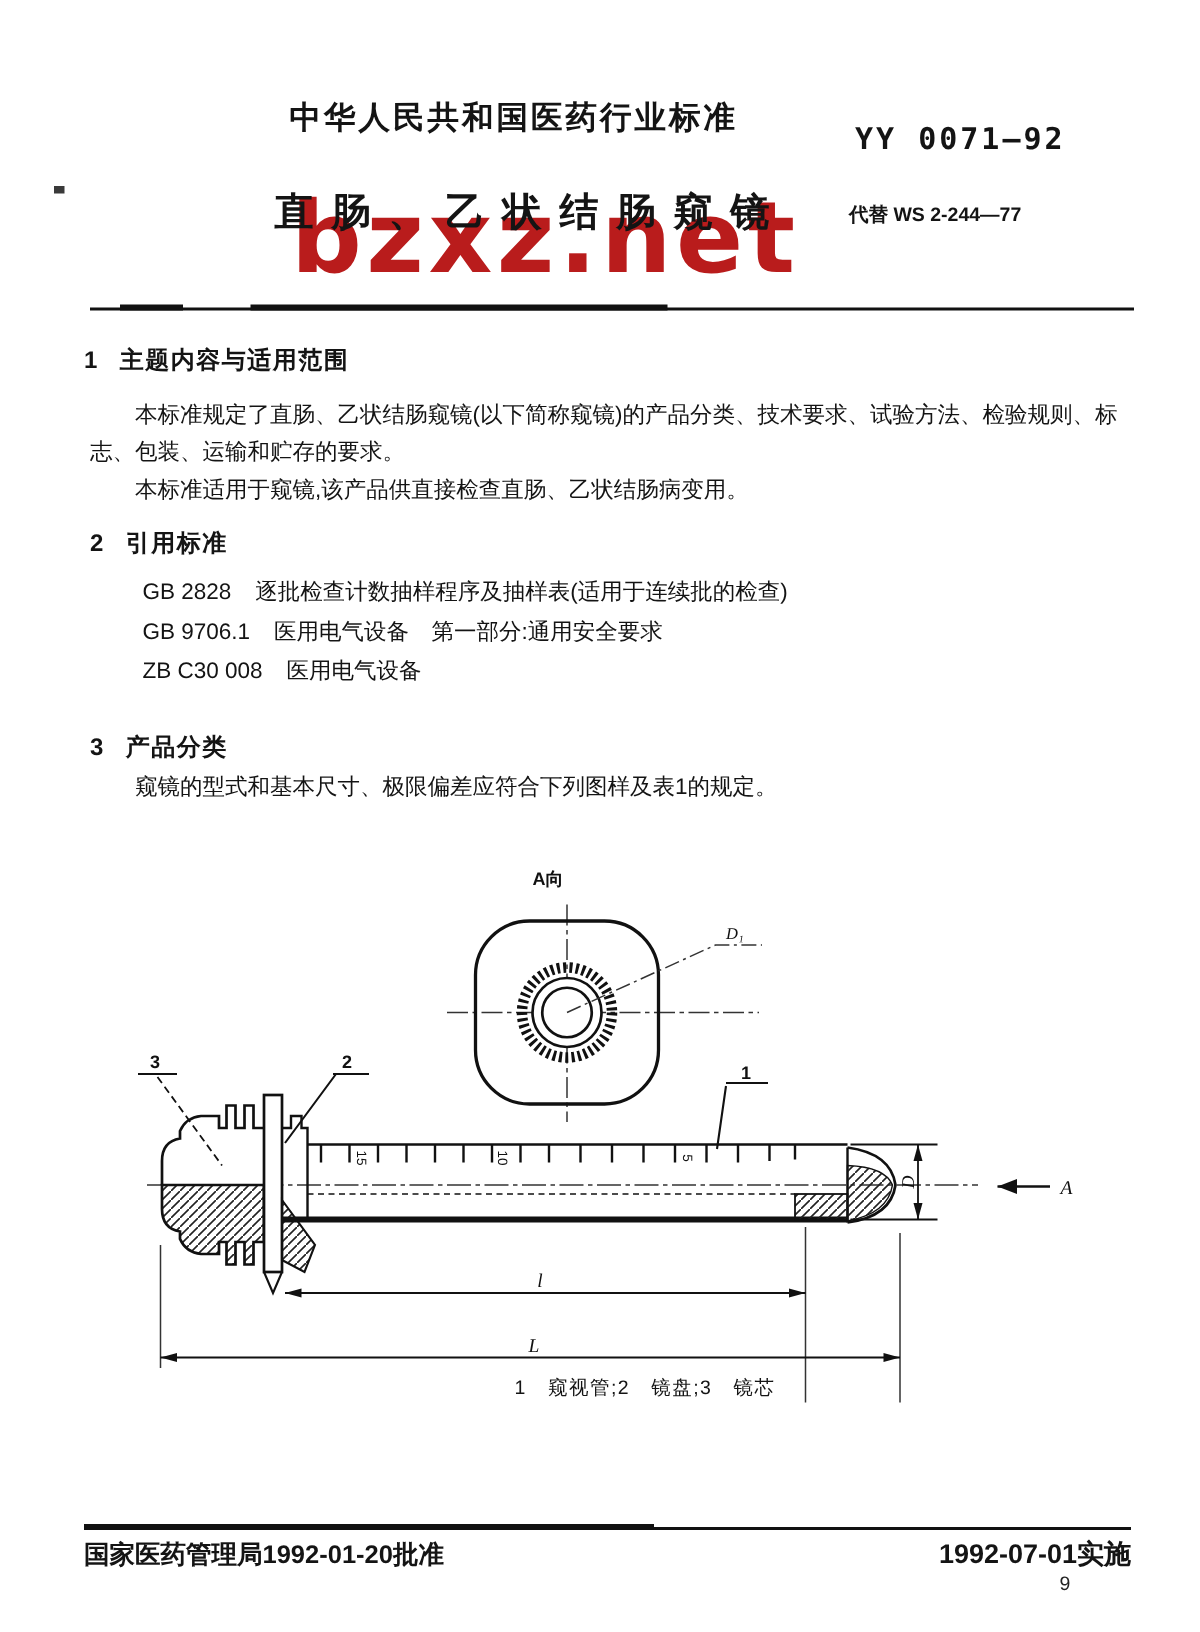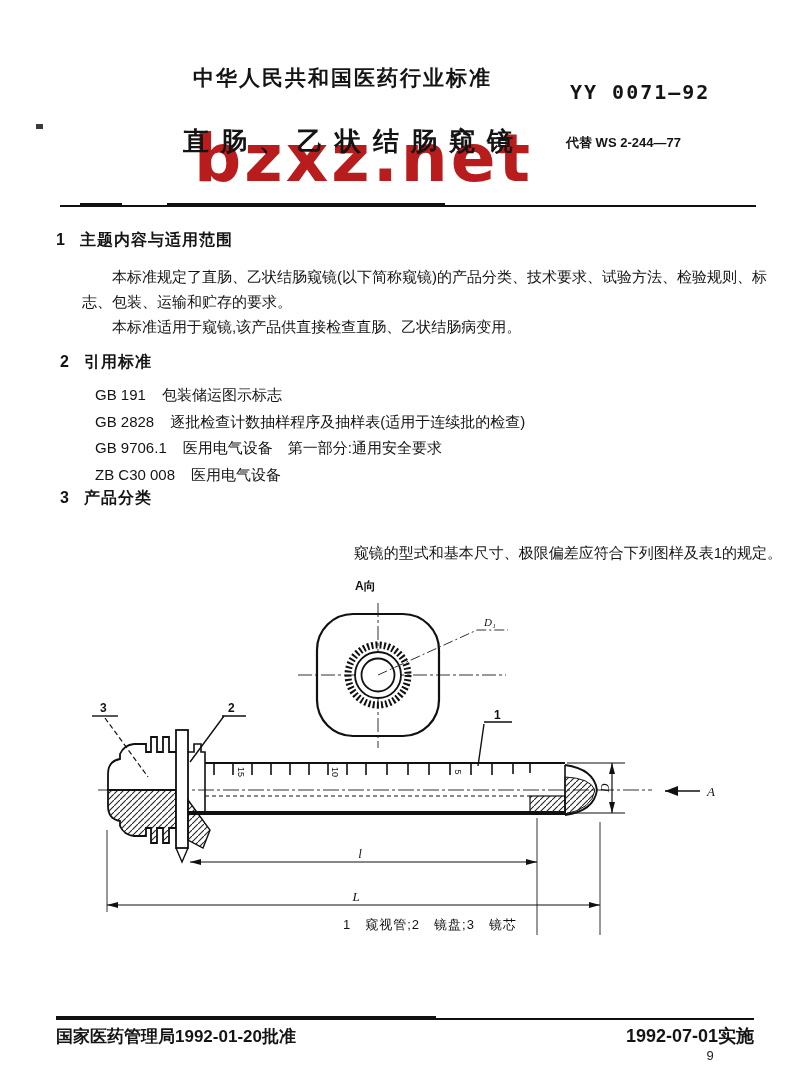--- a/index.html
+++ b/index.html
@@ -11,21 +11,21 @@
   .abs{position:absolute;}
   .hdr-line1{left:193px;top:64px;font-size:21px;font-weight:bold;letter-spacing:2px;}
   .std-no{left:570px;top:80px;font-size:20px;font-weight:bold;letter-spacing:2px;font-family:"DejaVu Sans Mono","Liberation Mono",monospace;}
   .doc-title{left:183px;top:124px;font-size:26px;font-weight:bold;letter-spacing:12px;}
   .replaces{left:566px;top:134px;font-size:13px;font-weight:bold;}
   .watermark{left:194px;top:120px;font-size:66px;font-weight:bold;color:#b91c1c;letter-spacing:3px;font-family:"DejaVu Sans","Liberation Sans",sans-serif;}
   .speck{left:36px;top:124px;width:7px;height:5px;background:#3a3a3a;}
   .rule{background:#111;}
   .sec-h{font-size:16px;font-weight:bold;letter-spacing:1px;}
   .sec-h .num{margin-right:14px;}
-  .body-text{font-size:15px;line-height:25px;width:700px;margin-left:22px;}
+  .body-text{font-size:15px;line-height:25px;width:700px;}
   .body-text p{margin:0;text-indent:2em;}
   .refs{font-size:15px;line-height:26.5px;}
   .refs .code{margin-right:16px;}
   .caption{font-size:13px;letter-spacing:1px;text-align:center;width:740px;}
   .foot-approved{left:56px;top:1025px;font-size:17px;font-weight:bold;}
   .foot-impl{left:550px;top:1024px;width:204px;text-align:right;font-size:18px;font-weight:bold;}
   .pageno{left:698px;top:1048px;width:24px;text-align:center;font-size:13px;color:#222;}
   svg text{font-family:"Liberation Sans",sans-serif;fill:#111;}
   svg .ital{font-family:"Liberation Serif",serif;font-style:italic;}
 </style>
@@ -51,30 +51,29 @@
   </div>
   <div class="abs body-text" style="left:60px;top:264px;">
     <p>本标准规定了直肠、乙状结肠窥镜(以下简称窥镜)的产品分类、技术要求、试验方法、检验规则、标志、包装、运输和贮存的要求。</p>
     <p>本标准适用于窥镜,该产品供直接检查直肠、乙状结肠病变用。</p>
   </div>
 
   <div class="abs sec-h" style="left:60px;top:352px;">
     <span class="num">2</span><span>引用标准</span>
   </div>
   <div class="abs refs" style="left:95px;top:382px;">
-    <div><span class="code">GB 191</span><span>包装储运图示标志</span></div>
     <div><span class="code">GB 2828</span><span>逐批检查计数抽样程序及抽样表(适用于连续批的检查)</span></div>
     <div><span class="code">GB 9706.1</span><span>医用电气设备　第一部分:通用安全要求</span></div>
     <div><span class="code">ZB C30 008</span><span>医用电气设备</span></div>
   </div>
 
   <div class="abs sec-h" style="left:60px;top:488px;">
     <span class="num">3</span><span>产品分类</span>
   </div>
-  <div class="abs body-text" style="left:60px;top:540px;text-align:right;">
+  <div class="abs body-text" style="left:60px;top:512px;">
     <p>窥镜的型式和基本尺寸、极限偏差应符合下列图样及表1的规定。</p>
   </div>
 
   <svg class="abs" style="left:60px;top:572px;" width="700" height="410" viewBox="0 0 700 410">
     <defs>
       <pattern id="hatch" patternUnits="userSpaceOnUse" width="6" height="6">
         <path d="M0,6 L6,0" stroke="#222" stroke-width="1.1"></path>
       </pattern>
     </defs>
 

